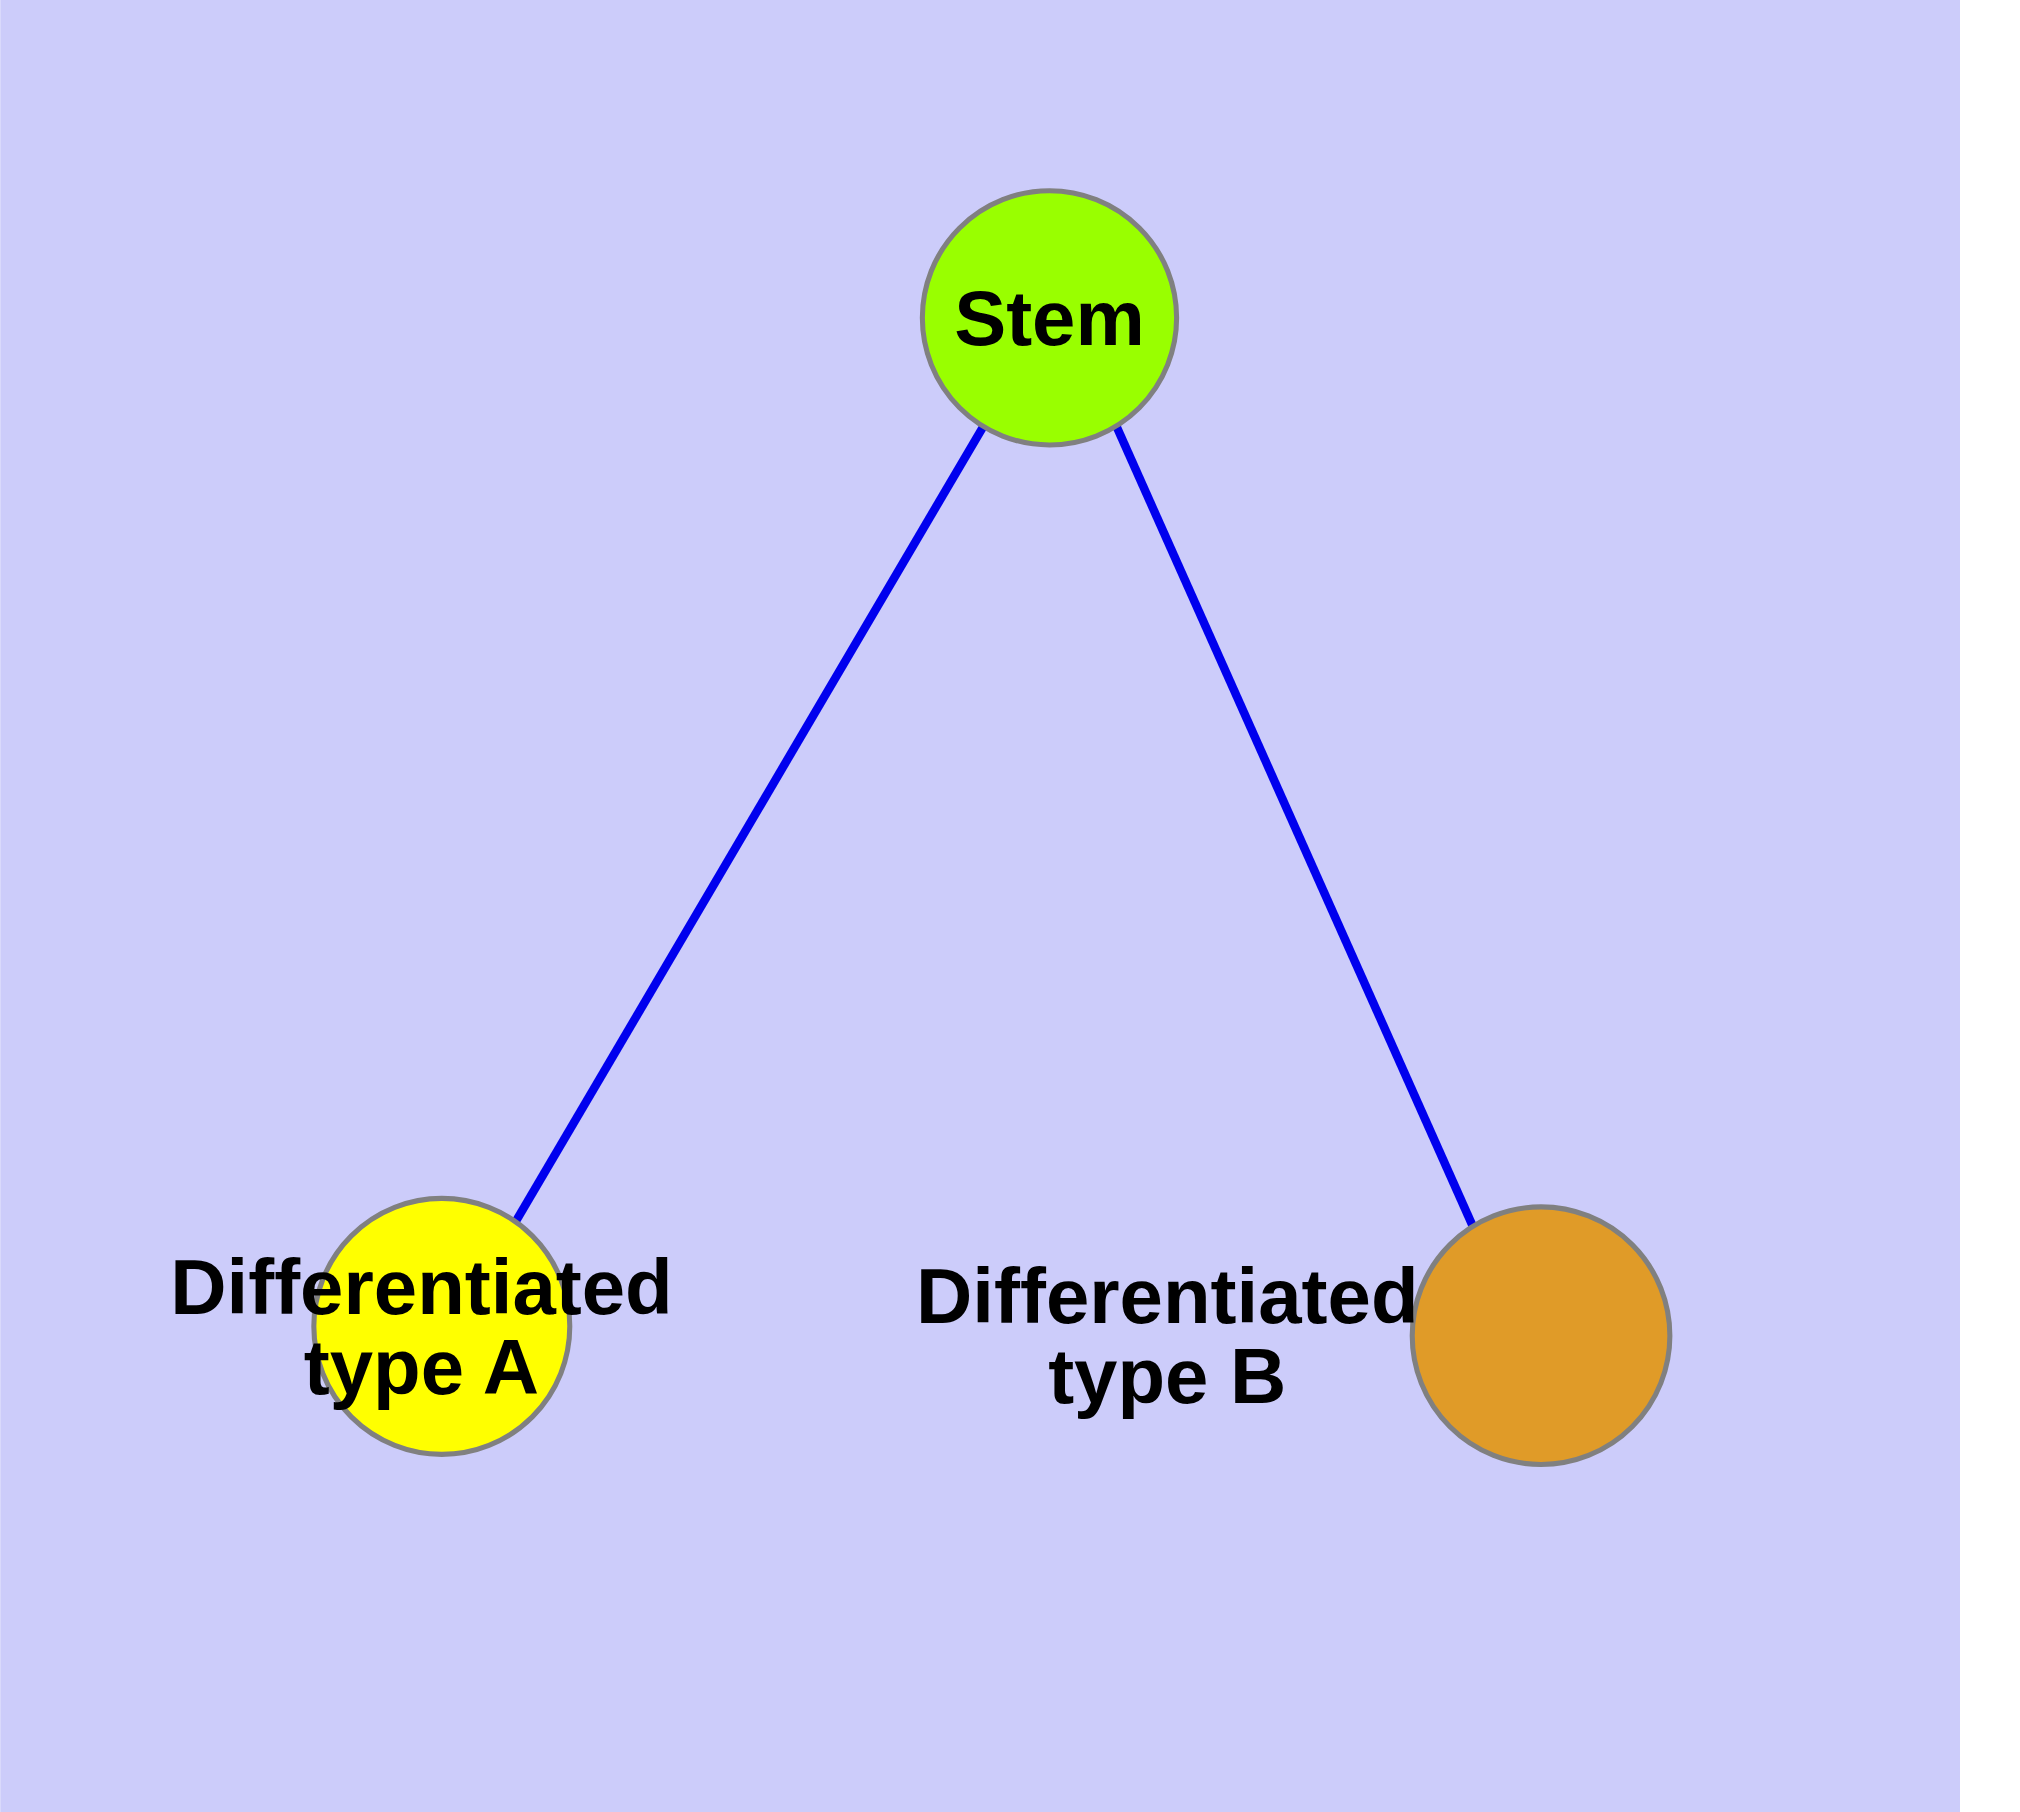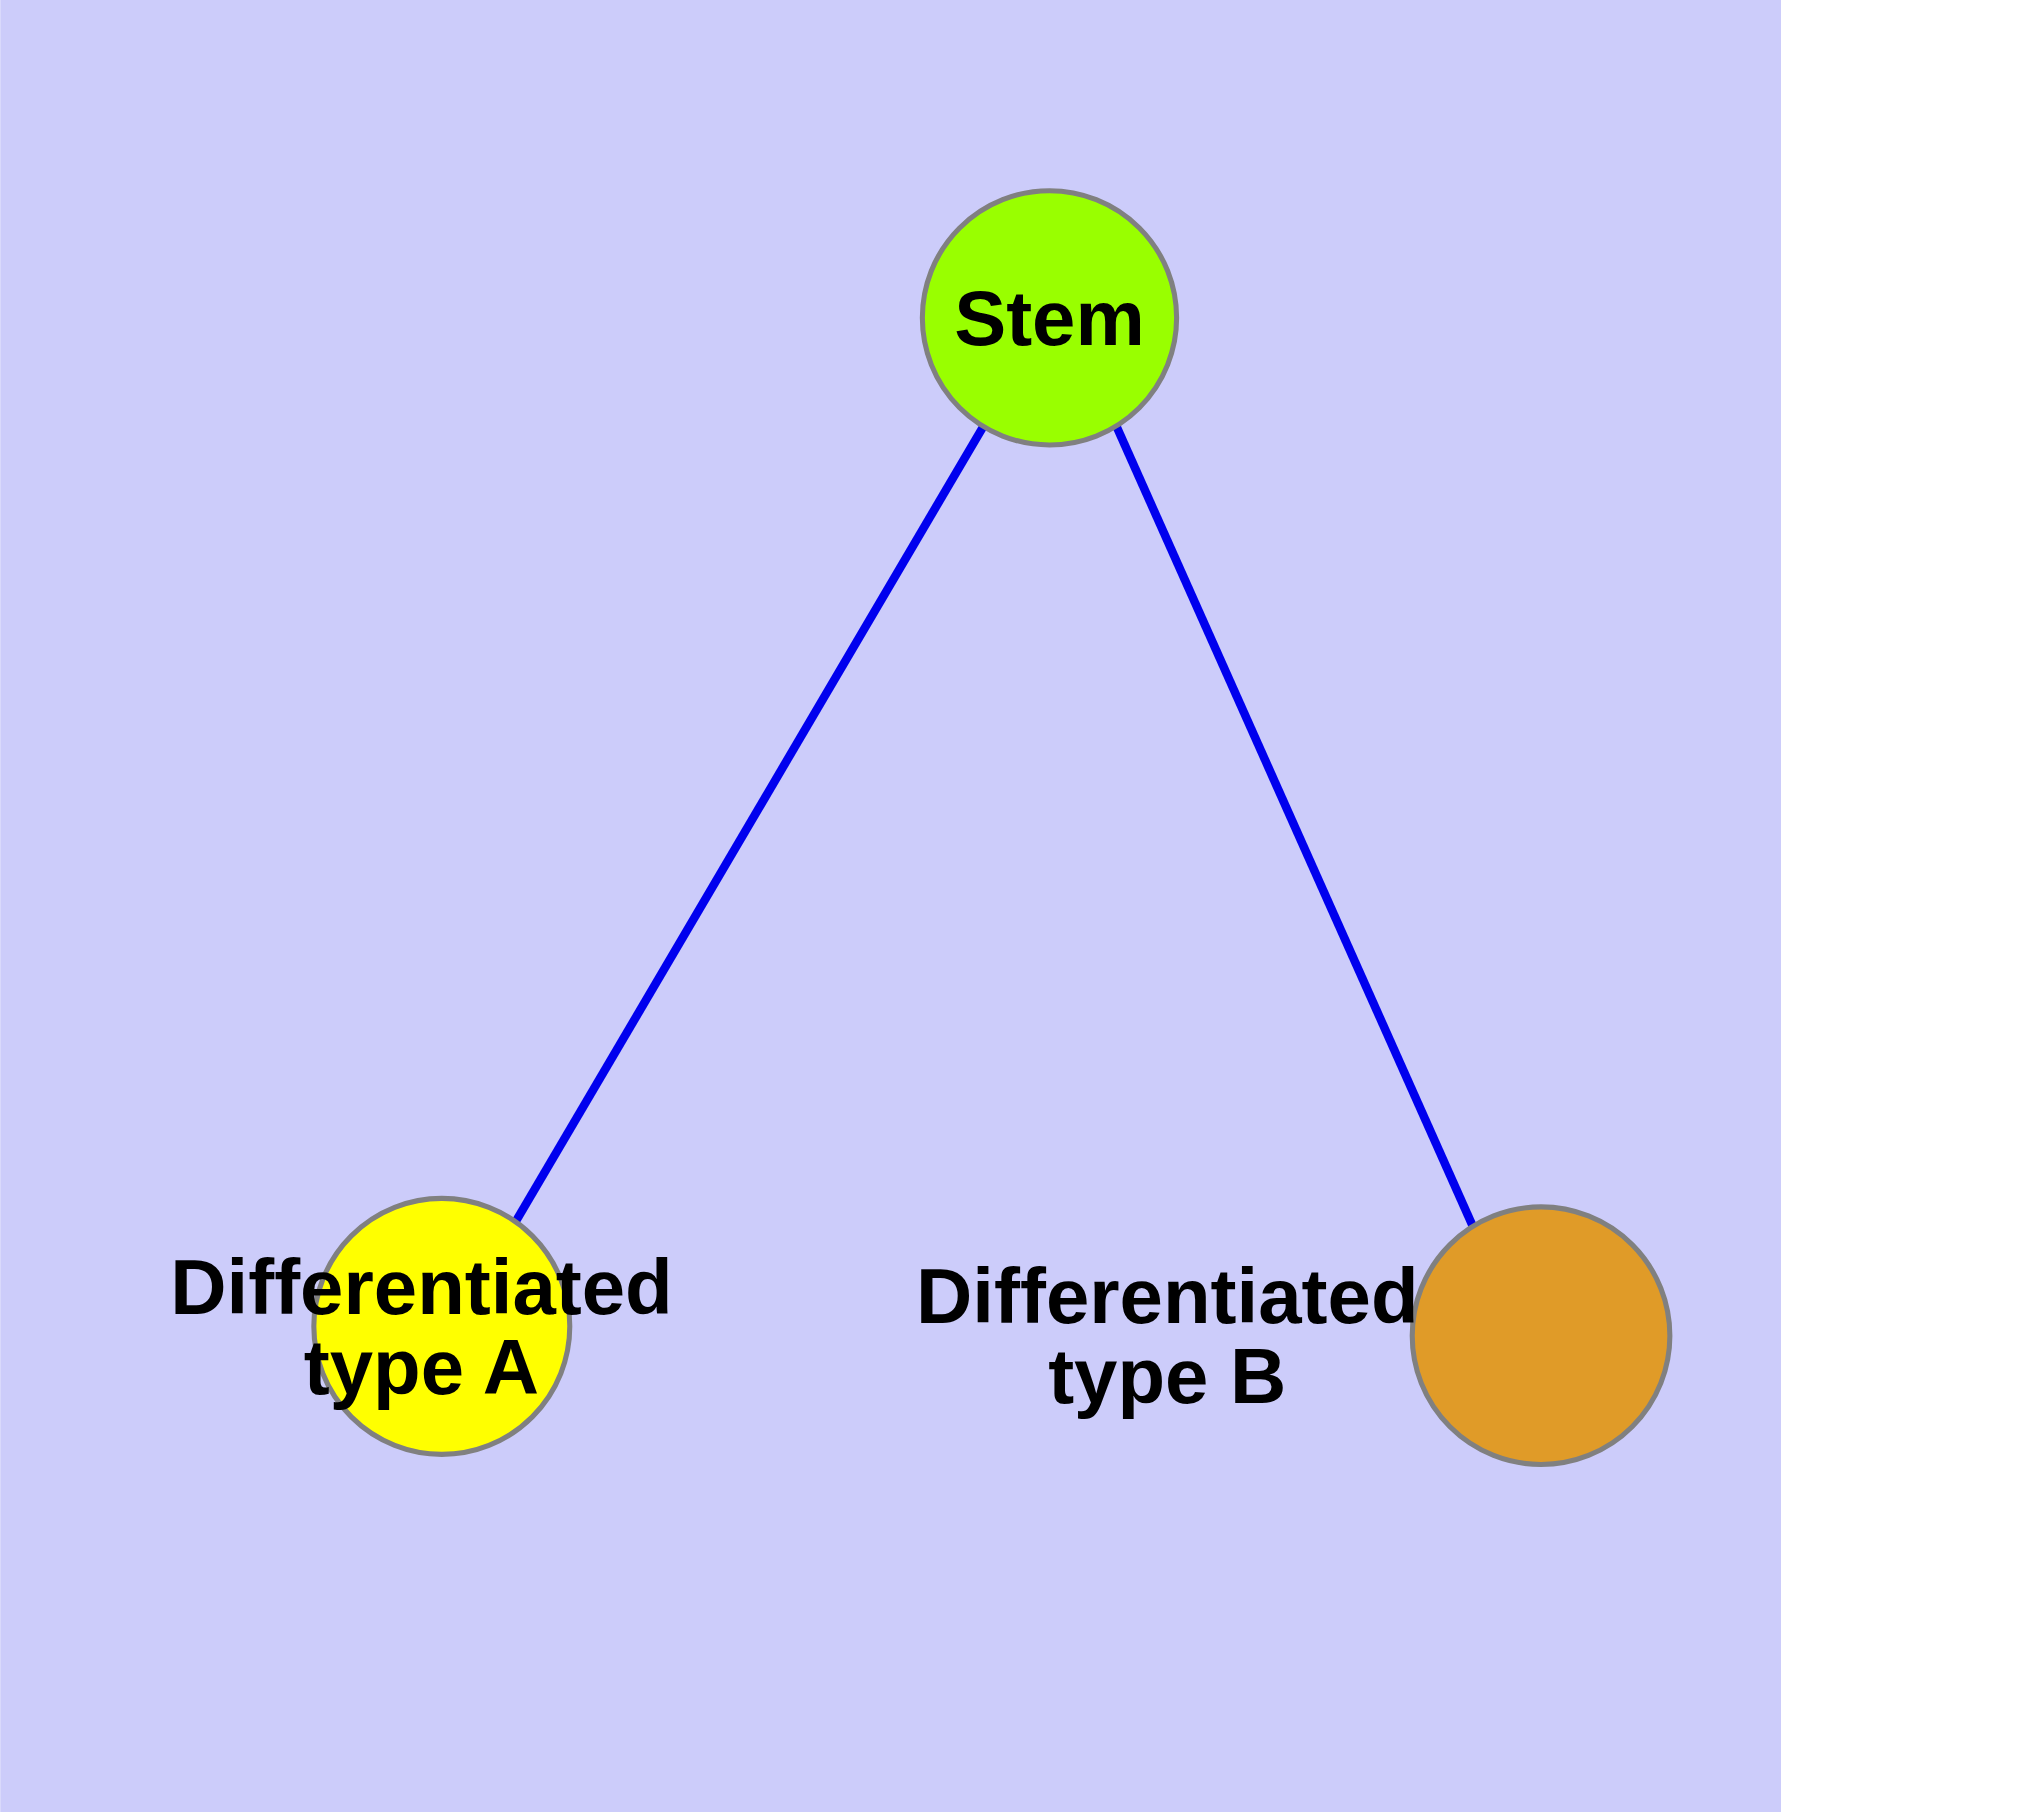--- a/index.html
+++ b/index.html
@@ -28,21 +28,21 @@
   .node-label-text,
   .node-outer-label-text {
     font-family: "Liberation Sans", sans-serif;
     font-weight: bold;
     fill: #000000;
   }
 </style>
 </head>
 <body>
 
-<div id="canvas" style="width: 1781px; height: 1812px;">
+<div id="canvas" style="width: 1960px; height: 1812px;">
   <svg id="graph-svg" viewBox="0 0 2384 2138" xmlns="http://www.w3.org/2000/svg" style="width: 2021px; height: 1812px;">
 
     <rect id="bg-rect" x="0" y="0" width="2384" height="2138" fill="#ccccfa"></rect>
 
     <g id="edges-group">
         <line x1="1160" y1="503" x2="609" y2="1440" stroke="#0000ee" stroke-width="10" stroke-linecap="butt"></line>
         <line x1="1317" y1="503" x2="1738" y2="1448" stroke="#0000ee" stroke-width="10" stroke-linecap="butt"></line>
       </g>
     <g id="nodes-group">
         <circle cx="1238" cy="375" r="150" fill="#99ff00" stroke="#808080" stroke-width="6"></circle>

